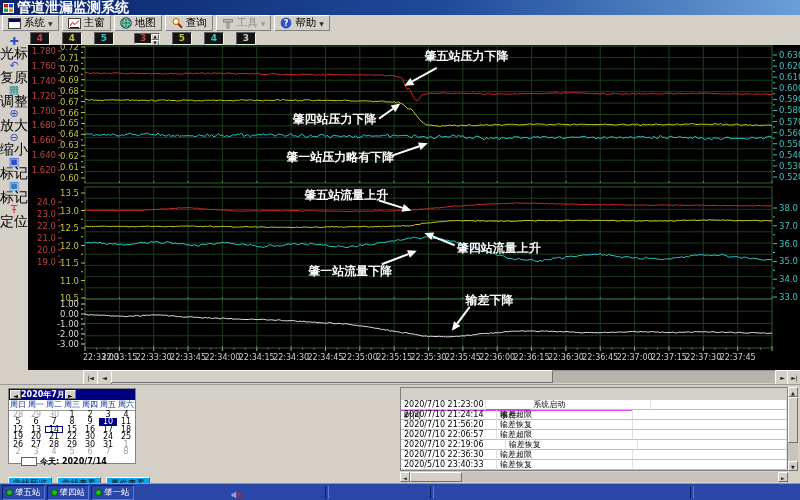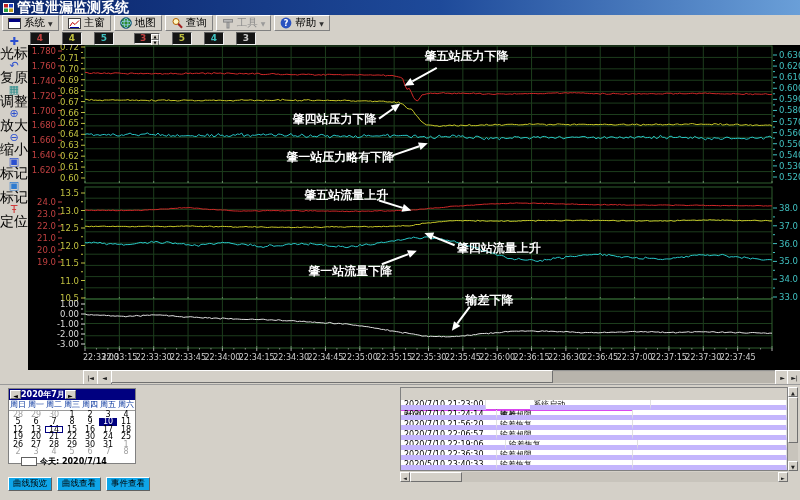--- a/index.html
+++ b/index.html
@@ -66,21 +66,21 @@
     border:1px solid;border-color:#ffffff #606060 #606060 #ffffff;
     display:flex;align-items:center;justify-content:center;box-sizing:border-box;}
   
   .ev-table{position:absolute;top:2px;left:400px;width:388px;height:84px;background:#fff;
     border:1px solid #808080;box-sizing:border-box;overflow:hidden;}
   .ev-head{display:flex;height:12px;background:#d4d0c8;}
   .ev-head .hc{font-size:8.5px;padding-left:3px;box-sizing:border-box;
     border-right:1px solid #808080;border-bottom:2px solid #d946ef;line-height:12px;margin-top:21px;}
   .ev-row{display:flex;height:10px;}
   .ev-row .c{font-size:8px;line-height:10px;padding-left:3px;box-sizing:border-box;
-    border-right:1px solid #e0e0e0;border-bottom:5px solid #c4b5fd;white-space:nowrap;overflow:hidden;}
+    border-right:1px solid #e0e0e0;border-bottom:1px solid #c4b5fd;white-space:nowrap;overflow:hidden;}
   .vscroll{position:absolute;top:2px;left:788px;width:10px;height:84px;background:#c8c4bc;}
   .vs-btn{position:absolute;left:0;width:10px;height:10px;background:#d4d0c8;font-size:5px;
     text-align:center;line-height:10px;border:1px solid;border-color:#fff #707070 #707070 #fff;box-sizing:border-box;color:#202020;}
   .vs-thumb{position:absolute;left:0;width:10px;background:#d4d0c8;
     border:1px solid;border-color:#fff #707070 #707070 #fff;box-sizing:border-box;}
   .t-hscroll{position:absolute;top:87px;left:400px;width:388px;height:10px;background:#c8c4bc;}
   .t-hs-btn{position:absolute;top:0;width:10px;height:10px;background:#d4d0c8;font-size:5px;
     text-align:center;line-height:10px;border:1px solid;border-color:#fff #707070 #707070 #fff;box-sizing:border-box;color:#202020;}
   .t-hs-thumb{position:absolute;top:0;height:10px;width:52px;background:#d4d0c8;
     border:1px solid;border-color:#fff #707070 #707070 #fff;box-sizing:border-box;}
@@ -789,14 +789,36 @@
       <div class="vs-thumb" style="top:10px;height:46px"></div>
       <div class="vs-btn" style="top:74px">▼</div>
     </div>
     <div class="t-hscroll">
       <div class="t-hs-btn" style="left:0">◄</div>
       <div class="t-hs-thumb" style="left:10px"></div>
       <div class="t-hs-btn" style="left:378px">►</div>
     </div>
   </div>
 
+  <div class="statusbar" id="statusbar">
+    <div class="stab">
+        <span class="sdot" style="background: rgb(24, 192, 24);"></span>
+        <span>肇五站</span>
+      </div>
+      <div class="stab">
+        <span class="sdot" style="background: rgb(24, 192, 24);"></span>
+        <span>肇四站</span>
+      </div>
+      <div class="stab">
+        <span class="sdot" style="background: rgb(24, 192, 24);"></span>
+        <span>肇一站</span>
+      </div>
+      <span class="ssep" style="left:325px"></span>
+    <span class="ssep" style="left:430px"></span>
+    <span class="ssep" style="left:690px"></span>
+    <span class="smute" id="mute-icon"><svg width="12" height="12" viewBox="0 0 12 12">
+          <polygon points="1,4 3.6,4 6.6,1.6 6.6,10.4 3.6,8 1,8" fill="#8aa0e8" stroke="#203080" stroke-width="0.6"></polygon>
+          <line x1="7.6" y1="4.2" x2="10.8" y2="7.8" stroke="#d02020" stroke-width="1.5"></line>
+          <line x1="10.8" y1="4.2" x2="7.6" y2="7.8" stroke="#d02020" stroke-width="1.5"></line>
+        </svg></span>
+  </div>
 
 </div>
 
 </body></html>

